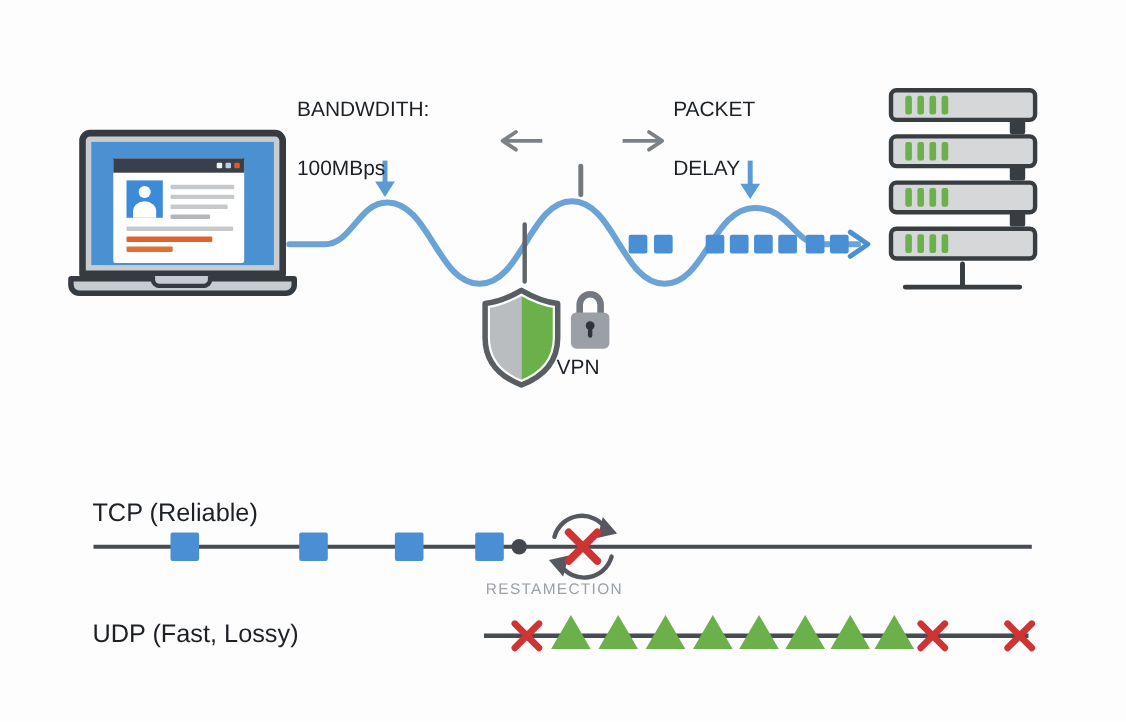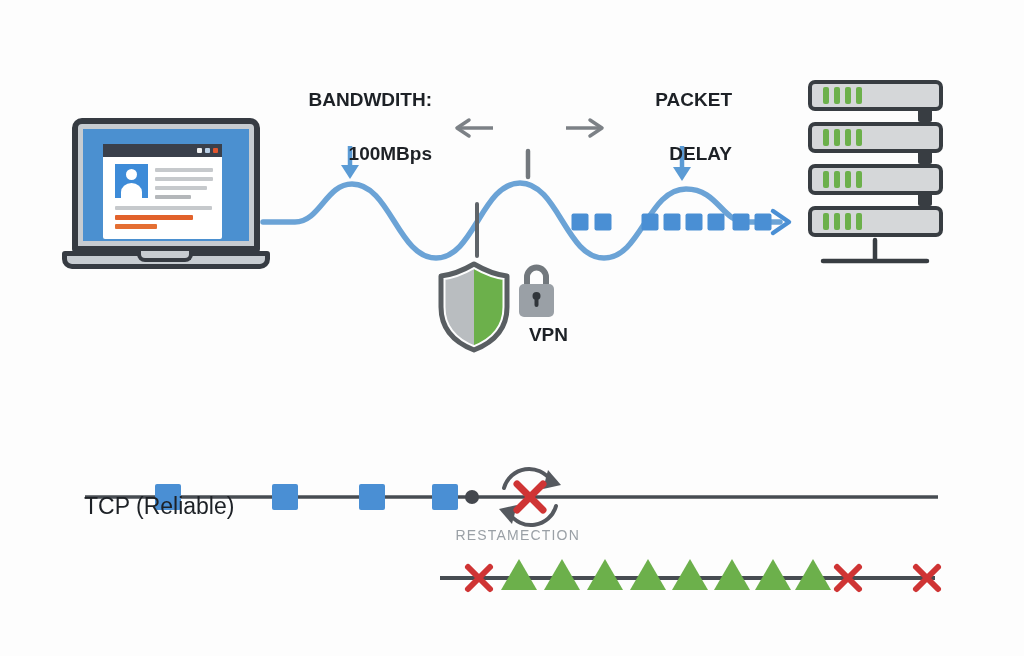--- a/index.html
+++ b/index.html
@@ -1,22 +1,22 @@
 <!DOCTYPE html>
 <html><head>
 <meta charset="utf-8">
 <style>
   html,body{margin:0;padding:0;background:#ffffff;}
   .stage{position:relative;width:1024px;height:656px;background:#fdfdfd;overflow:hidden;
          font-family:"Liberation Sans",sans-serif;color:#1d2126;}
   .stage *{box-sizing:border-box;}
   svg.layer{position:absolute;left:0;top:0;}
-  .lbl{position:absolute;text-align:right;font-size:19px;line-height:27px;color:#1d2126;white-space:pre-line;font-weight:bold;}
-  .lbl-left{position:absolute;font-size:23px;color:#1d2126;margin-top:40px;}
-  .retrans{position:absolute;left:428px;top:527px;width:152px;text-align:right;
+  .lbl{position:absolute;text-align:left;font-size:19px;line-height:27px;color:#1d2126;white-space:pre-line;}
+  .lbl-left{position:absolute;font-size:23px;color:#1d2126;}
+  .retrans{position:absolute;left:428px;top:527px;width:152px;text-align:center;
            font-size:14px;letter-spacing:1.2px;color:#9aa0a6;}
   
   .lap-screen{position:absolute;left:72px;top:118px;width:188px;height:134px;
               background:#c7ccd1;border:6px solid #363b42;border-radius:10px 10px 3px 3px;padding:5px;}
   .lap-screen-inner{width:100%;height:100%;background:#4b90d0;}
   .lap-base{position:absolute;left:62px;top:251px;width:208px;height:18px;background:#c7ccd1;
             border:5px solid #363b42;border-radius:3px 3px 10px 10px;}
   .lap-notch{position:absolute;left:137px;top:251px;width:56px;height:11px;background:#c7ccd1;
              border:4px solid #363b42;border-top:none;border-radius:0 0 8px 8px;}
   .browser{position:absolute;left:103px;top:144px;width:119px;height:95px;background:#ffffff;border-radius:2px;}
@@ -187,23 +187,24 @@
         <div class="led"></div>
         <div class="led"></div>
         <div class="led"></div>
     </div>
   </div>
 
   <div class="lbl" style="left:270px;top:86px;width:162px"><span>BANDWDITH:</span><br>
     <span>100MBps</span></div>
 
 
-  <div class="lbl" style="left:632px;top:86px;width:100px"><span>PACKET</span><br>
+  <div class="lbl" style="left:612px;top:86px;width:100px"><span>PACKET</span><br>
     <span>DELAY</span></div>
 
 
   <div class="lbl" style="left:506px;top:321px;width:62px">VPN</div>
 
   <div class="lbl-left" style="left:84px;top:453px">TCP (Reliable)</div>
 
+  <div class="lbl-left" style="left:84px;top:563px">UDP (Fast, Lossy)</div>
 
   <div class="retrans">RESTAMECTION</div>
 </div>
 
 </body></html>

